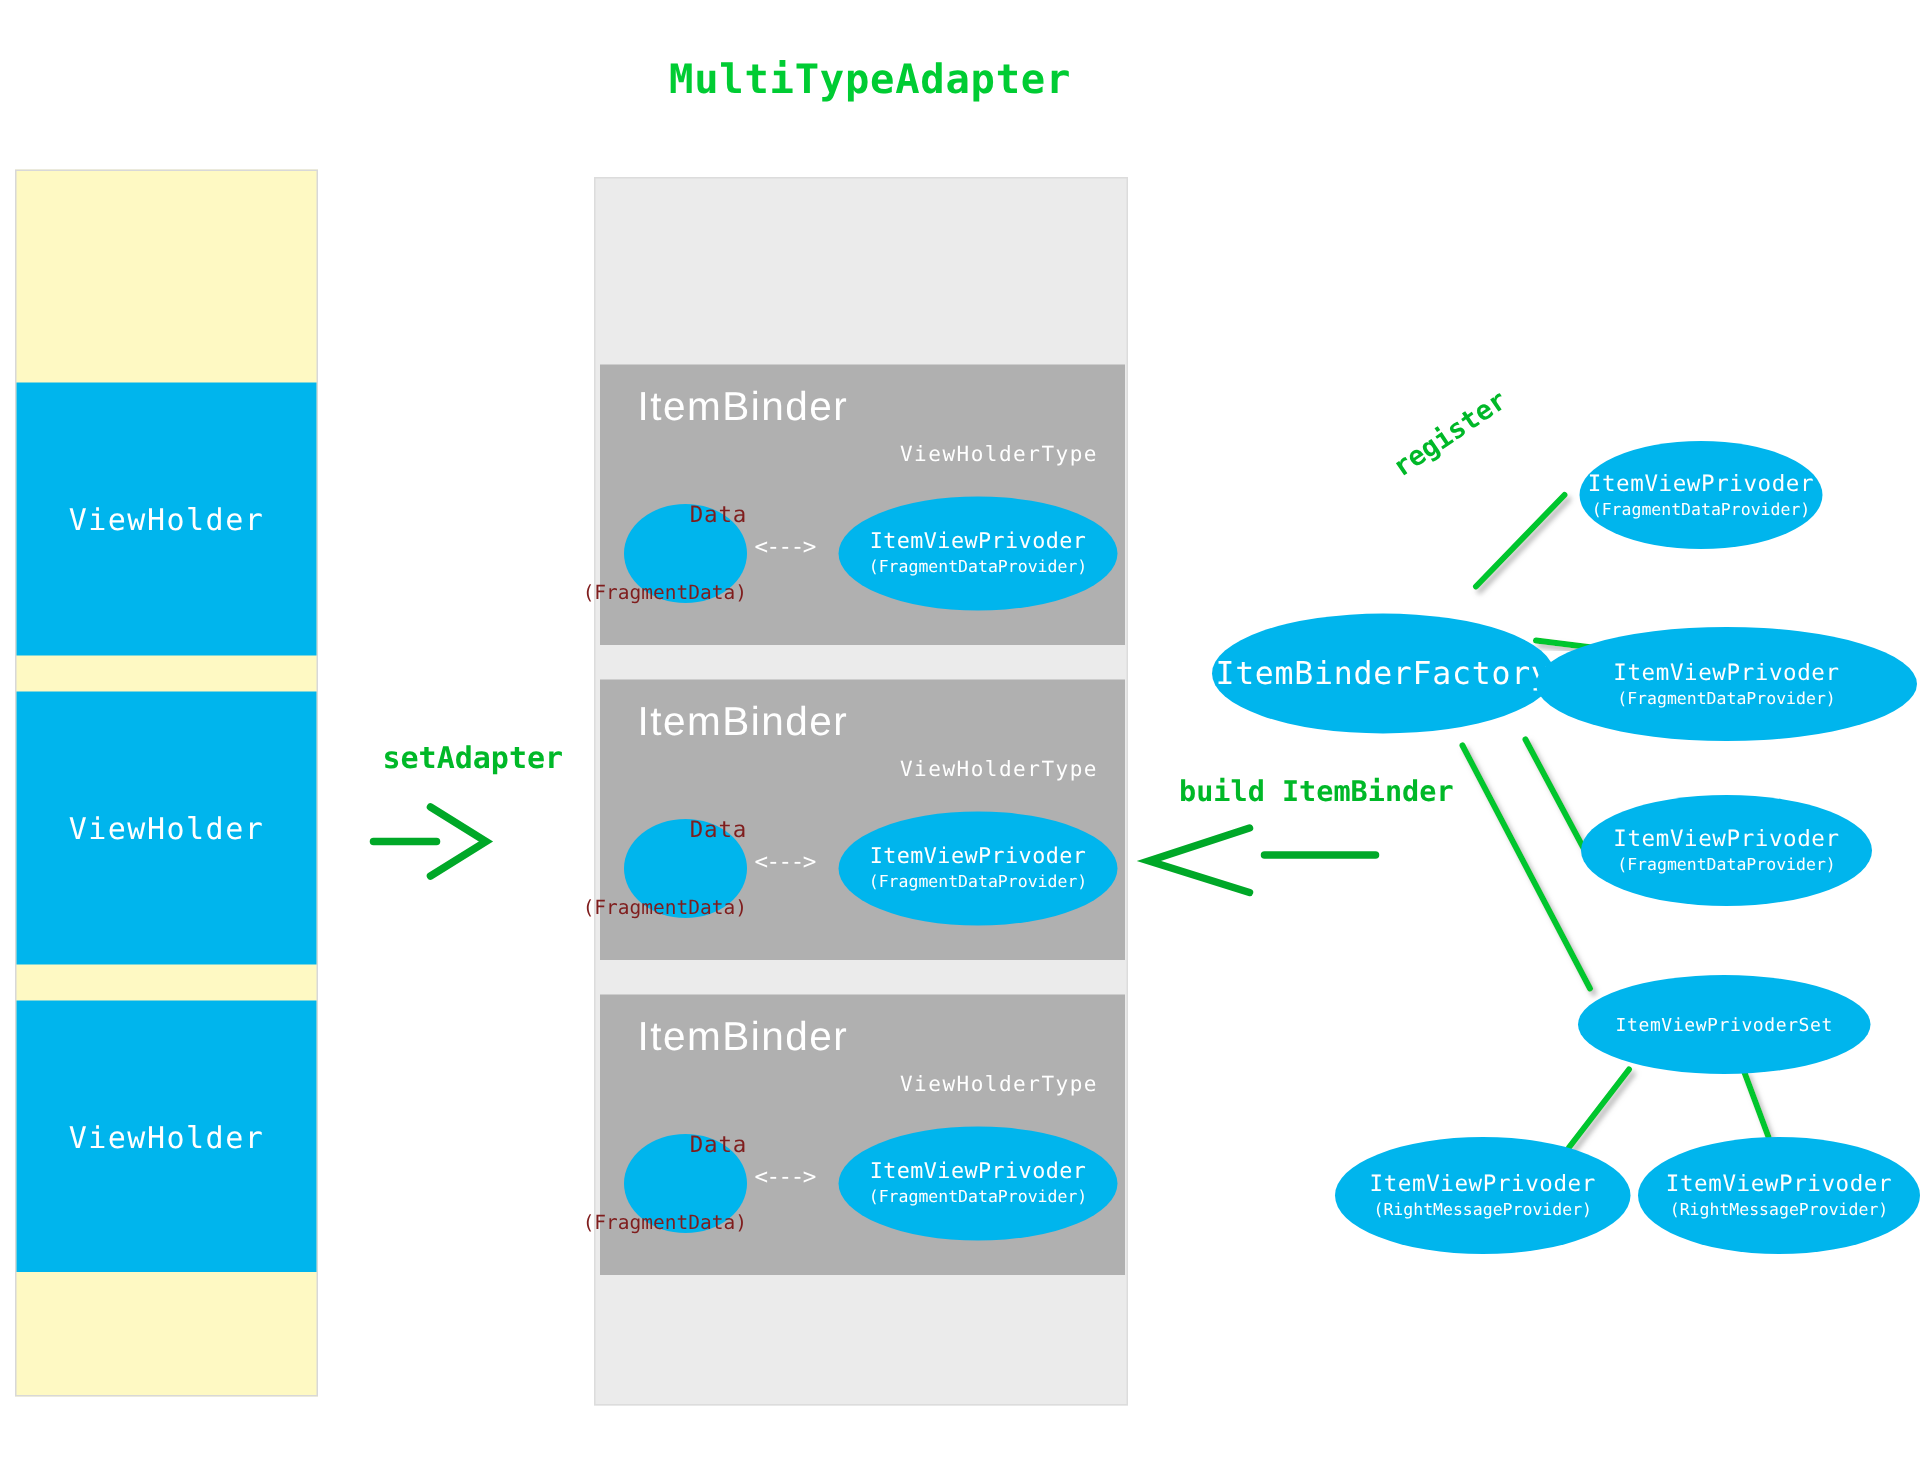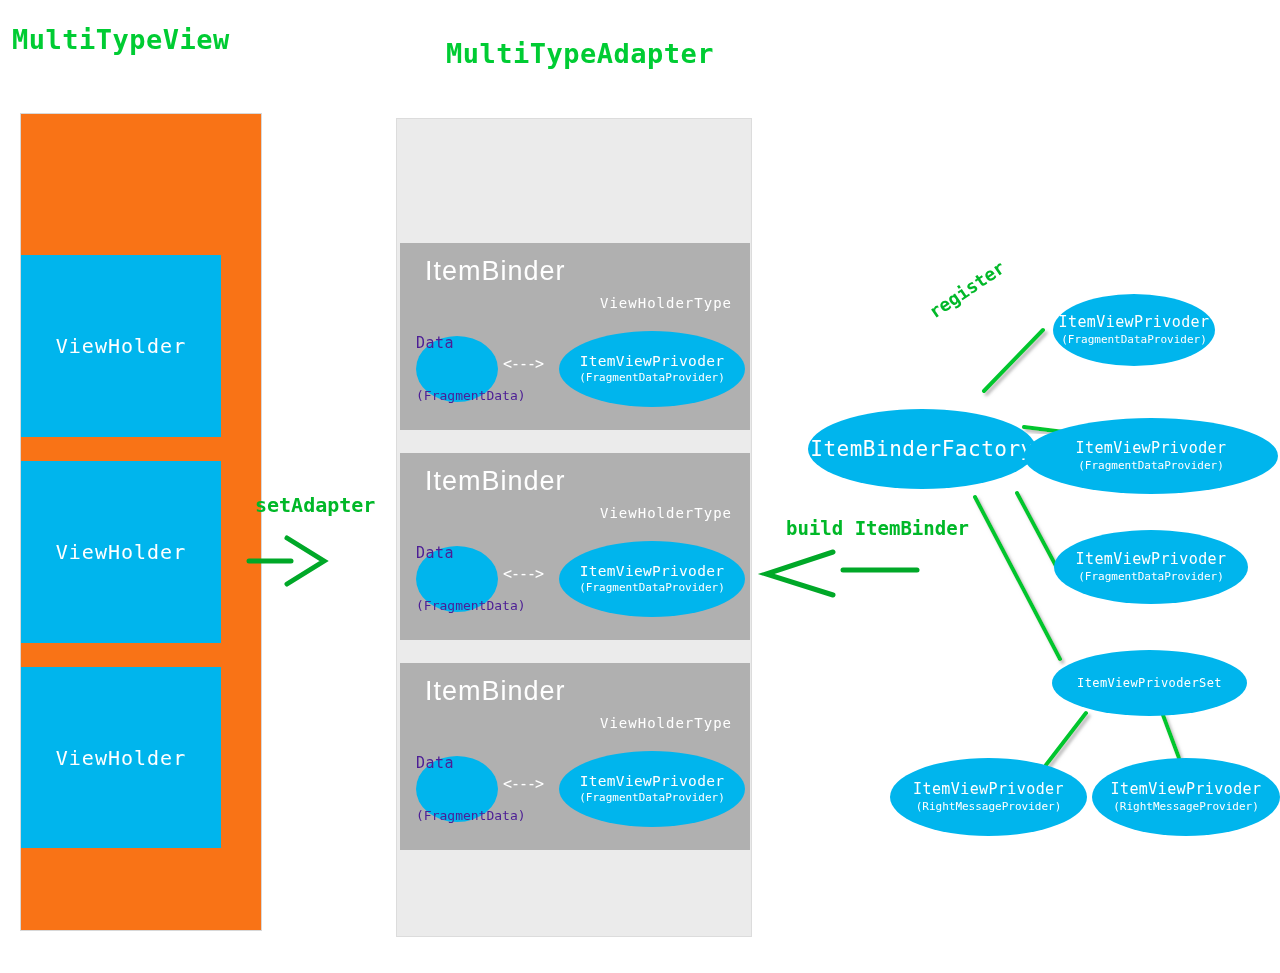--- a/index.html
+++ b/index.html
@@ -30,25 +30,25 @@
     font-weight: 700;
     letter-spacing: 0.5px;
     white-space: nowrap;
   }
   #title-left  { left: 12px;  top: 24px; }
   #title-mid   { left: 446px; top: 38px; }
 
   
   .view-column {
     position: absolute;
-    left: 20px;
+    left: 10px;
     top: 113px;
-    width: 242px;
+    width: 202px;
     height: 818px;
-    background: #f97316;
+    background: #fef9c3;
     border: 1px solid #d8d8d8;
     box-sizing: border-box;
   }
   .view-holder {
     position: absolute;
     left: 0;
     width: 200px;
     background: #00b5ed;
     color: #ffffff;
     font-size: 20px;
@@ -105,24 +105,24 @@
     white-space: nowrap;
   }
   .node-circle {
     position: absolute;
     left: 16px;
     top: 93px;
     width: 82px;
     height: 66px;
     border-radius: 50%;
     background: #00b5ed;
-    color: #4c1d95;
+    color: #7f1d1d;
     display: flex;
     flex-direction: column;
-    align-items: flex-start;
+    align-items: flex-end;
     justify-content: center;
     line-height: 1.25;
     gap: 35px;
   }
   .node-circle .main { font-size: 15px; letter-spacing: 0.5px; }
   .node-circle .sub  { font-size: 13px; letter-spacing: 0px; }
 
   .node-ellipse {
     position: absolute;
     left: 159px;
@@ -203,21 +203,20 @@
   #node-ivp-set { left: 1052px; top: 650px; width: 195px; height: 66px; }
   #node-ivp-set .main { font-size: 12px; }
   #node-ivp-left  { left: 890px;  top: 758px; width: 197px; height: 78px; }
   #node-ivp-right { left: 1092px; top: 758px; width: 188px; height: 78px; }
 </style>
 </head>
 <body>
 
 <div class="canvas">
 
-  <div class="title" id="title-left">MultiTypeView</div>
   <div class="title" id="title-mid">MultiTypeAdapter</div>
 
   <div class="view-column">
     <div class="view-holder" id="viewholder-0">
       <span>ViewHolder</span>
     </div>
     <div class="view-holder" id="viewholder-1">
       <span>ViewHolder</span>
     </div>
     <div class="view-holder" id="viewholder-2">

